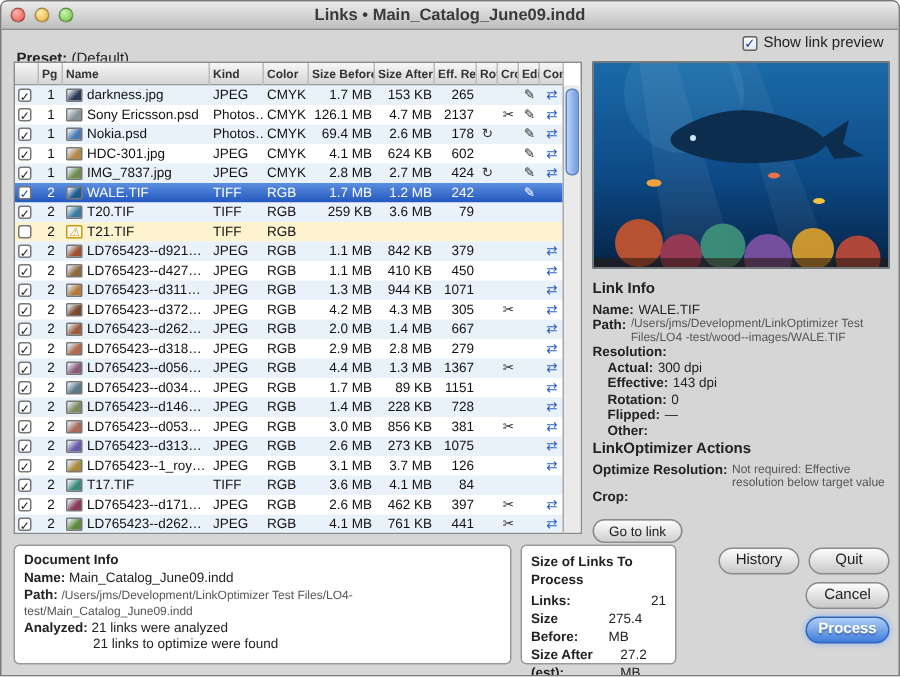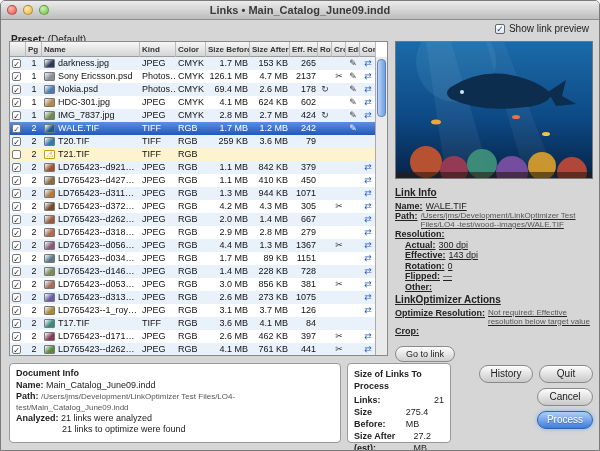--- a/index.html
+++ b/index.html
@@ -44,21 +44,21 @@
   .ic { text-align:center; font-size:9px; color:#333; }
   .t-row.selected .ic { color:#fff; }
   .c-conv { color:#2a5fc4; }
 
   .scrollbar { position:absolute; top:15px; right:0; bottom:0; width:12px; background:#eaeaea; border-left:1px solid #aaa; }
   .sb-thumb { position:absolute; top:2px; left:1px; width:9px; height:58px; border-radius:4px; background:linear-gradient(90deg,#bcd4f5,#6f9ce0); border:1px solid #5a82c0; }
 
   
   .right-panel { position:absolute; left:394px; top:40px; width:198px; bottom:86px; }
   .preview-box { position:relative; width:198px; height:138px; border:1px solid #777; background:#06294d; }
-  .link-info { position:absolute; top:144px; left:0; right:0; bottom:24px; overflow:hidden; font-size:9px; color:#222; line-height:10.5px;text-decoration:underline; }
+  .link-info { position:absolute; top:144px; left:0; right:0; bottom:24px; overflow:hidden; font-size:9px; color:#222; line-height:10.5px; }
   .li-title { font-weight:bold; font-size:10px; margin:3px 0 2px 0; }
   .info-line { display:flex; gap:3px; }
   .info-line.indent { padding-left:10px; }
   .info-line .lbl { font-weight:bold; flex:0 0 auto; }
   .info-line .val { overflow:hidden; }
   .info-line .val.small { font-size:8px; color:#555; white-space:normal; line-height:9px; }
   .go-link { position:absolute; left:0; bottom:2px; height:16px; padding:0 10px; font-size:9px; border:1px solid #8a8a8a; border-radius:8px; background:linear-gradient(#fdfdfd,#cfcfcf); color:#222; }
 
   
   .doc-box { position:absolute; left:8px; top:362px; width:332px; height:80px; background:#fff; border:1px solid #999; border-radius:4px; padding:4px 6px; font-size:9px; line-height:11px; color:#222; }
@@ -66,21 +66,21 @@
   .size-box { position:absolute; left:346px; top:362px; width:104px; height:80px; background:#fff; border:1px solid #999; border-radius:4px; padding:4px 6px; font-size:9px; line-height:12px; color:#222; }
   .size-box .bt { font-weight:bold; margin-bottom:2px; font-size:9px; }
   .size-line { display:flex; justify-content:space-between; }
   .size-line .lbl { font-weight:bold; }
 
   .btn-area { position:absolute; left:478px; top:364px; width:114px; }
   .btn { display:block; height:18px; font-size:10px; border:1px solid #8a8a8a; border-radius:9px; background:linear-gradient(#fdfdfd,#c9c9c9); color:#222; text-align:center; line-height:16px; }
   .btn-row { display:flex; justify-content:space-between; margin-bottom:5px; }
   .btn.half { width:54px; }
   .btn.right { width:56px; margin:0 0 5px auto; }
-  .btn.primary { background:linear-gradient(#aecff7,#3f7ddd); border-color:#2f62b8; color:#fff; font-weight:normal; box-shadow:0 0 4px #7fb0ef; text-shadow:0 1px 1px rgba(0,0,0,.3); }
+  .btn.primary { background:linear-gradient(#aecff7,#3f7ddd); border-color:#2f62b8; color:#fff; font-weight:bold; box-shadow:0 0 4px #7fb0ef; text-shadow:0 1px 1px rgba(0,0,0,.3); }
 </style>
 </head>
 <body>
 
 <div class="window">
 
   <div class="titlebar">
     <span class="tl red"></span>
     <span class="tl yel"></span>
     <span class="tl grn"></span>

